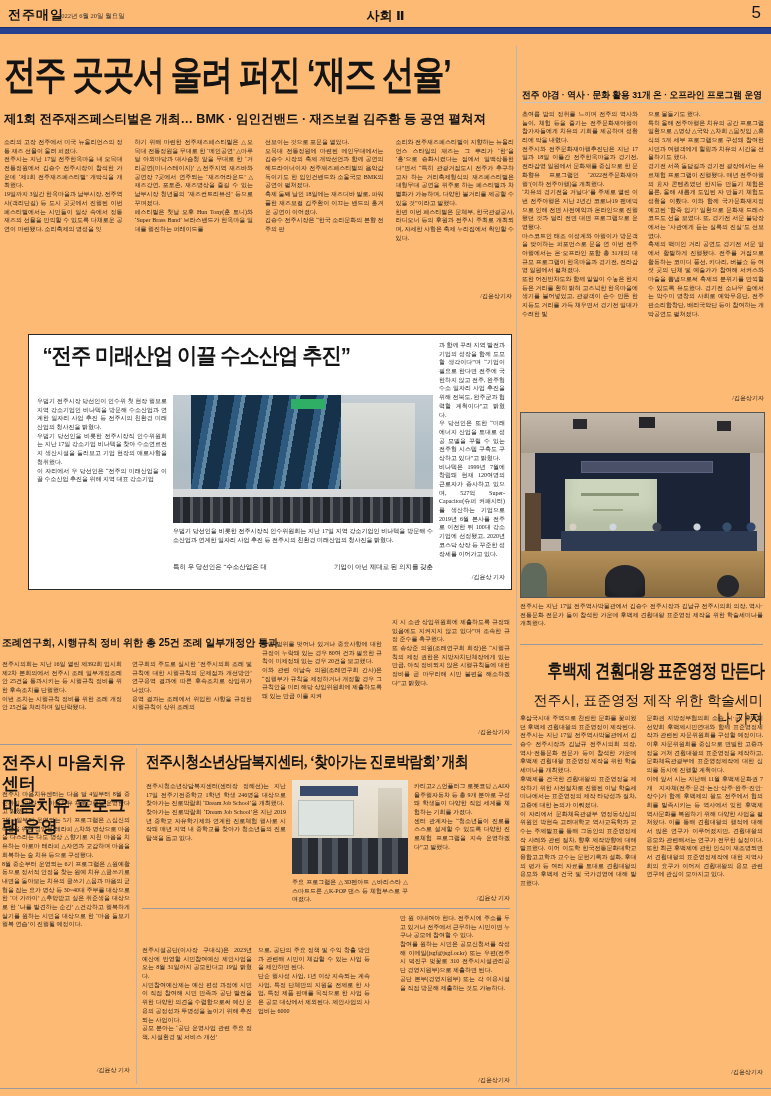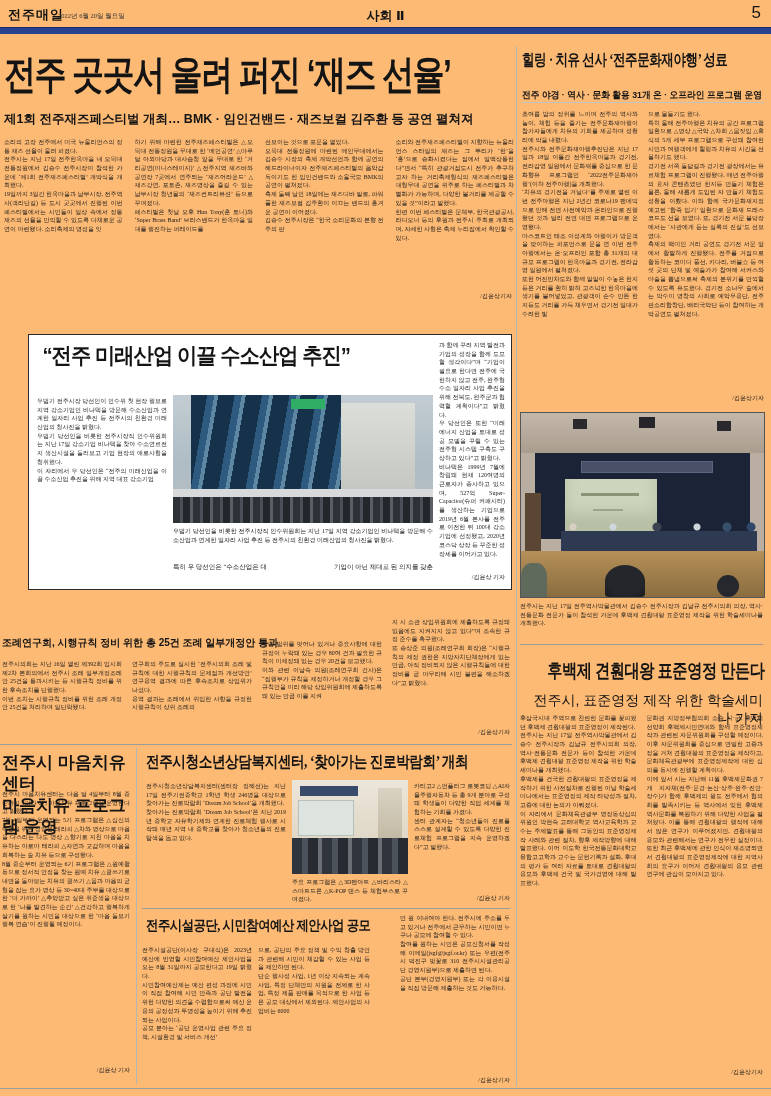--- a/index.html
+++ b/index.html
@@ -25,21 +25,21 @@
 
   <div class="abs sans" style="left:8px;top:6px;font-size:13px;font-weight:900;letter-spacing:1px;">전주매일</div>
   <div class="abs" style="left:58px;top:12px;font-size:6.5px;color:#333;">2022년 6월 20일 월요일</div>
   <div class="abs sans" style="left:0;right:0;top:7px;text-align:center;font-size:13px;font-weight:800;">사회 Ⅱ</div>
   <div class="abs sans" style="right:10px;top:3px;font-size:17px;">5</div>
   <div class="abs" style="left:0;top:27px;width:771px;height:6px;background:#27418f;border-top:1px solid #1b2f6e;"></div>
 
   <div class="abs sans" style="left:4px;top:47px;width:510px;height:54px;font-weight:900;">
     <span class="fit" style="font-size:40px;letter-spacing:-2px;transform:scaleX(0.80);">전주 곳곳서 울려 퍼진 ‘재즈 선율’</span>
   </div>
-  <div class="abs sans" style="left:4px;top:111px;width:510px;font-size:12.5px;font-weight:700;">제1회 전주재즈페스티벌 개최… BMK · 임인건밴드 · 재즈보컬 김주환 등 공연 펼쳐져</div>
+  <div class="abs sans" style="left:4px;top:111px;width:510px;font-size:12.5px;font-weight:700;">제1회 전주재즈페스티벌은 개최… BMK · 임인건밴드 · 재즈보컬 김주환 등 공연 펼쳐져</div>
   <div class="abs colflex" style="left:4px;top:138px;width:510px;height:186px;">
     <div class="body-txt">소리의 고장 전주에서 미국 뉴올리언스의 정통 재즈 선율이 울려 퍼졌다.
 전주시는 지난 17일 전주한옥마을 내 오목대 전통정원에서 김승수 전주시장이 참석한 가운데 ‘제1회 전주재즈페스티벌’ 개막식을 개최했다.
 19일까지 3일간 한옥마을과 남부시장, 전주역사(객리단길) 등 도시 곳곳에서 진행된 이번 페스티벌에서는 시민들이 일상 속에서 정통 재즈의 선율을 만끽할 수 있도록 다채로운 공연이 마련됐다. 소리축제의 명성을 잇</div>
     <div class="body-txt">하기 위해 마련한 전주재즈페스티벌은 △오목대 전통정원을 무대로 한 ‘메인공연’ △마루달 야외마당과 대사습청 앞을 무대로 한 ‘거리공연(미니스테이지)’ △전주지역 재즈바와 공연장 7곳에서 연주되는 ‘재즈어라운드’ △재즈강연, 포토존, 재즈명상을 즐길 수 있는 남부시장 청년몰의 ‘재즈컨트리뷰션’ 등으로 꾸며졌다.
 페스티벌은 첫날 오후 Hun Tony(훈 토니)와 ‘Super Brass Band’ 브라스밴드가 한옥마을 일대를 행진하는 퍼레이드를</div>
     <div class="body-txt">선보이는 것으로 포문을 열었다.
 오목대 전통정원에 마련된 메인무대에서는 김승수 시장의 축제 개막선언과 함께 공연의 헤드라이너이자 전주재즈페스티벌의 음악감독이기도 한 임인건밴드와 소울국모 BMK의 공연이 펼쳐졌다.
 축제 둘째 날인 18일에는 재즈디바 말로, 파워풀한 재즈보컬 김주환이 이끄는 밴드의 흥겨운 공연이 이어졌다.
 김승수 전주시장은 “한국 소리문화의 본향 전주의 판</div>
@@ -107,38 +107,32 @@
     <div class="abs" style="left:86px;top:8px;width:24px;height:60px;background:linear-gradient(180deg,#d9d2c2,#bfb5a0);"></div>
     <div class="abs" style="left:0;top:58px;width:116px;height:36px;background:repeating-linear-gradient(90deg,#30343c 0 10px,#4c525c 10px 16px,#272a30 16px 26px,#6a6f76 26px 30px);"></div>
   </div>
 
   <div class="abs body-txt" style="left:292px;top:878px;width:116px;height:28px;">주요 프로그램은 △3D펜아트 △바리스타 △스마트드론 △K-POP 댄스 등 체험부스로 꾸며졌다.</div>
   <div class="abs body-txt" style="left:414px;top:782px;width:96px;height:110px;">카티고2 △언플러그 로봇코딩 △AI자율주행자동차 등 총 9개 분야로 구성돼 학생들이 다양한 직업 세계를 체험하는 기회를 가졌다.
 센터 관계자는 “청소년들이 진로를 스스로 설계할 수 있도록 다양한 진로체험 프로그램을 지속 운영하겠다”고 말했다.</div>
   <div class="abs byline" style="left:414px;top:894px;width:96px;">/김윤상 기자</div>
   <div class="abs hr" style="left:142px;top:908px;width:368px;"></div>
 
-  <div class="abs" style="left:146px;top:916px;width:250px;font-weight:800;">
-    <span class="fit" style="font-size:14px;letter-spacing:-0.5px;transform:scaleX(0.88);">전주시설공단, 시민참여예산 제안사업 공모</span>
-  </div>
   <div class="abs body-txt" style="left:142px;top:946px;width:110px;height:138px;">전주시설공단(이사장 구대식)은 2023년 예산에 반영할 시민참여예산 제안사업을 오는 8월 31일까지 공모한다고 19일 밝혔다.
 시민참여예산제는 예산 편성 과정에 시민이 직접 참여해 시민 만족과 공단 발전을 위한 다양한 의견을 수렴함으로써 예산 운용의 공정성과 투명성을 높이기 위해 추진되는 사업이다.
 공모 분야는 ‘공단 운영사업 관련 주요 정책, 시설환경 및 서비스 개선’</div>
   <div class="abs body-txt" style="left:258px;top:946px;width:112px;height:138px;">으로, 공단의 주요 정책 및 수익 창출 방안과 관련해 시민이 체감할 수 있는 사업 등을 제안하면 된다.
 단순 행사성 사업, 1년 이상 지속되는 계속사업, 특정 단체만의 지원을 전제로 한 사업, 특정 제품 판매를 목적으로 한 사업 등은 공모 대상에서 제외된다. 제안사업의 사업비는 6000</div>
   <div class="abs body-txt" style="left:400px;top:914px;width:110px;height:160px;">만 원 이내여야 한다. 전주시에 주소를 두고 있거나 전주에서 근무하는 시민이면 누구나 공모에 참여할 수 있다.
 참여를 원하는 시민은 공모신청서를 작성해 이메일(jsgf@jsgf.or.kr) 또는 우편(전주시 덕진구 벚꽃로 310 전주시시설관리공단 경영지원부)으로 제출하면 된다.
 공단 본부(경영지원부) 또는 각 이용시설을 직접 방문해 제출하는 것도 가능하다.</div>
   <div class="abs byline" style="left:400px;top:1076px;width:110px;">/김윤상기자</div>
 
   <div class="abs vr" style="left:516px;top:46px;height:1040px;"></div>
 
-  <div class="abs" style="left:522px;top:50px;width:242px;font-weight:800;">
-    <span class="fit" style="font-size:16px;letter-spacing:-0.5px;transform:scaleX(0.78);">힐링 · 치유 선사 ‘전주문화재야행’ 성료</span>
-  </div>
   <div class="abs sans" style="left:522px;top:84px;width:242px;font-weight:700;">
     <span class="fit" style="font-size:9.5px;transform:scaleX(0.92);">전주 야경 · 역사 · 문화 활용 31개 온 · 오프라인 프로그램 운영</span>
   </div>
   <div class="abs hr" style="left:522px;top:102px;width:242px;background:#c3c3c3;"></div>
   <div class="abs colflex" style="left:522px;top:110px;width:242px;height:282px;gap:10px;">
     <div class="body-txt">초여름 밤의 정취를 느끼며 전주의 역사와 놀이, 체험 등을 즐기는 전주문화재야행이 참가자들에게 치유의 기회를 제공하며 성황리에 막을 내렸다.
 전주시와 전주문화재야행추진단은 지난 17일과 18일 이틀간 전주한옥마을과 경기전, 전라감영 일원에서 문화재를 중심으로 한 문화향유 프로그램인 ‘2022전주문화재야행’(이하 전주야행)을 개최했다.
 ‘치유의 경기전을 거닐다’를 주제로 열린 이번 전주야행은 지난 2년간 코로나19 팬데믹으로 인해 전면 사전예약과 온라인으로 진행됐던 것과 달리 전면 대면 프로그램으로 운영됐다.
 마스코트인 태조 이성계와 야행이가 방문객을 맞이하는 퍼포먼스로 문을 연 이번 전주야행에서는 온·오프라인 포함 총 31개의 대규모 프로그램이 한옥마을과 경기전, 전라감영 일원에서 펼쳐졌다.
 또한 어진반차도와 함께 알알이 수놓은 한지등은 거리를 환히 밝혀 고즈넉한 한옥마을에 생기를 불어넣었고, 관광객이 손수 만든 한지등도 거리를 가득 채우면서 경기전 일대가 수려한 빛</div>

